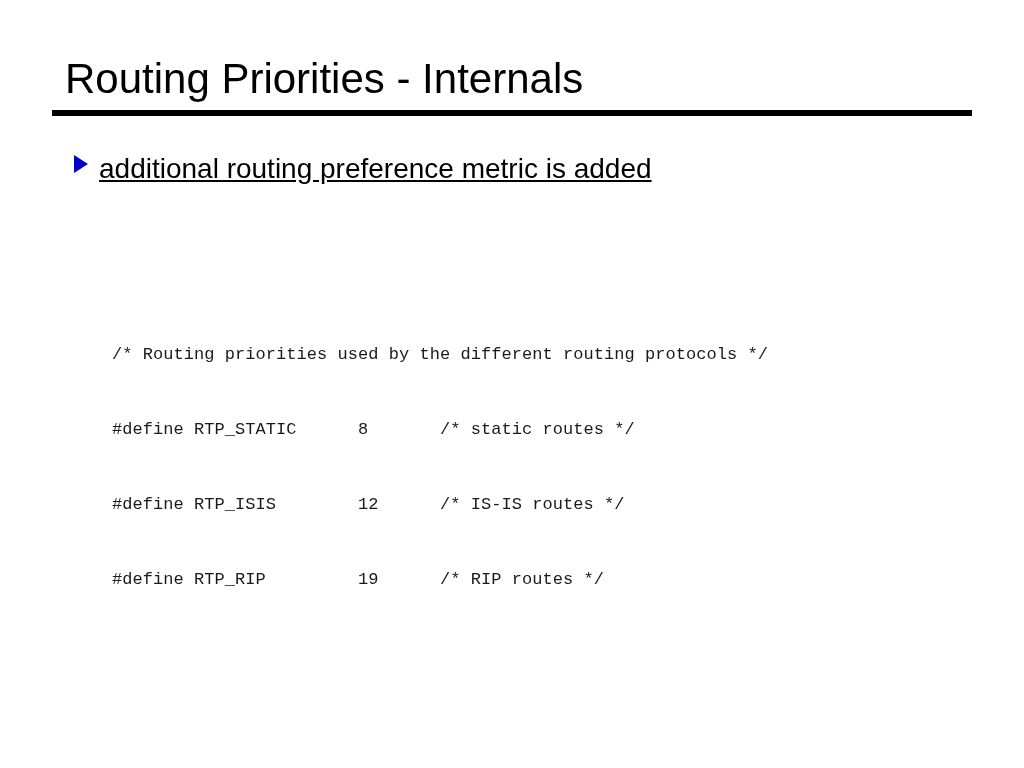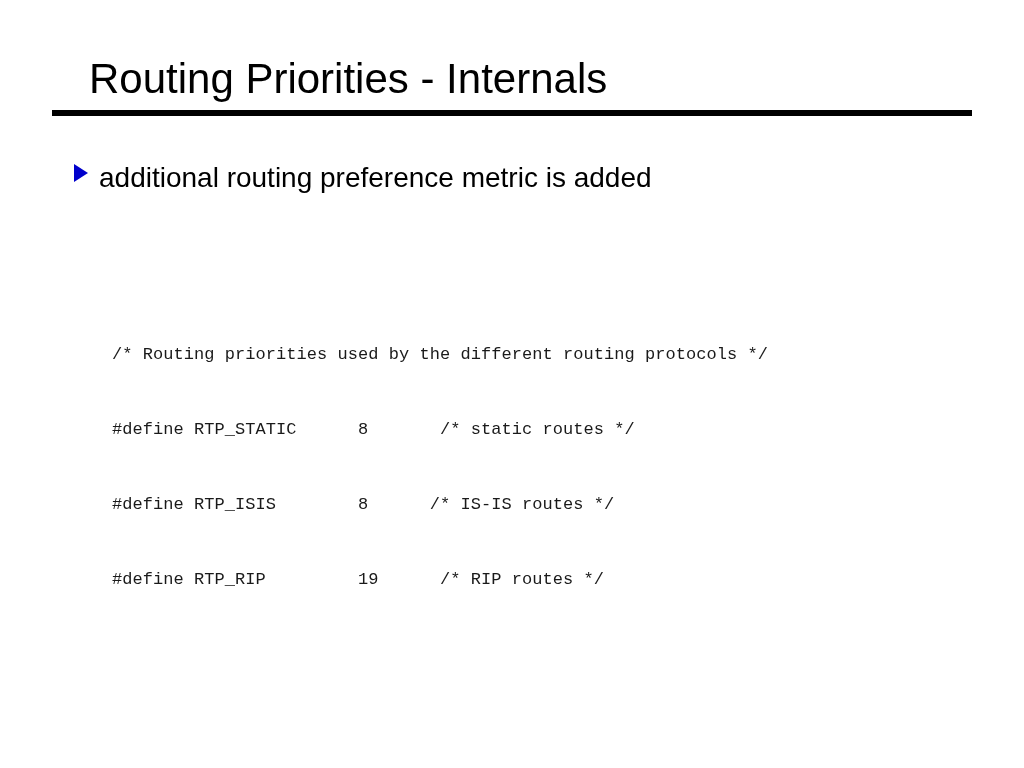--- a/index.html
+++ b/index.html
@@ -24,37 +24,37 @@
   .title {
     position: absolute;
     left: 65px;
     top: 54px;
     font-size: 42px;
     line-height: 50px;
     font-weight: 400;
     color: #000000;
     white-space: nowrap;
     letter-spacing: 0px;
-    margin-left: 24px;
   }
   .title-rule {
     position: absolute;
     left: 52px;
     top: 110px;
     width: 920px;
     height: 6px;
     background: #000000;
   }
 
   
   .bullets {
     position: absolute;
     left: 74px;
-    top: 161px;
+    top: 152px;
     width: 900px;
+    text-decoration: underline;
   }
   .bullet-row {
     display: flex;
     align-items: baseline;
     height: 42px;
   }
   .bullet-marker {
     flex: 0 0 auto;
     width: 0;
     height: 0;
@@ -104,20 +104,20 @@
       <span class="bullet-marker"></span>
       <span class="bullet-text">additional routing preference metric is added</span>
     </div>
 
 
   </div>
 
   <div class="code-block">
     <div class="code-line">/* Routing priorities used by the different routing protocols */</div>
     <div class="code-line">#define RTP_STATIC      8       /* static routes */</div>
-    <div class="code-line">#define RTP_ISIS        8      /* IS-IS routes */</div>
+    <div class="code-line">#define RTP_ISIS        12      /* IS-IS routes */</div>
     <div class="code-line">#define RTP_RIP         19      /* RIP routes */</div>
     
     
     
   </div>
 
 </div>
 
 </body></html>

